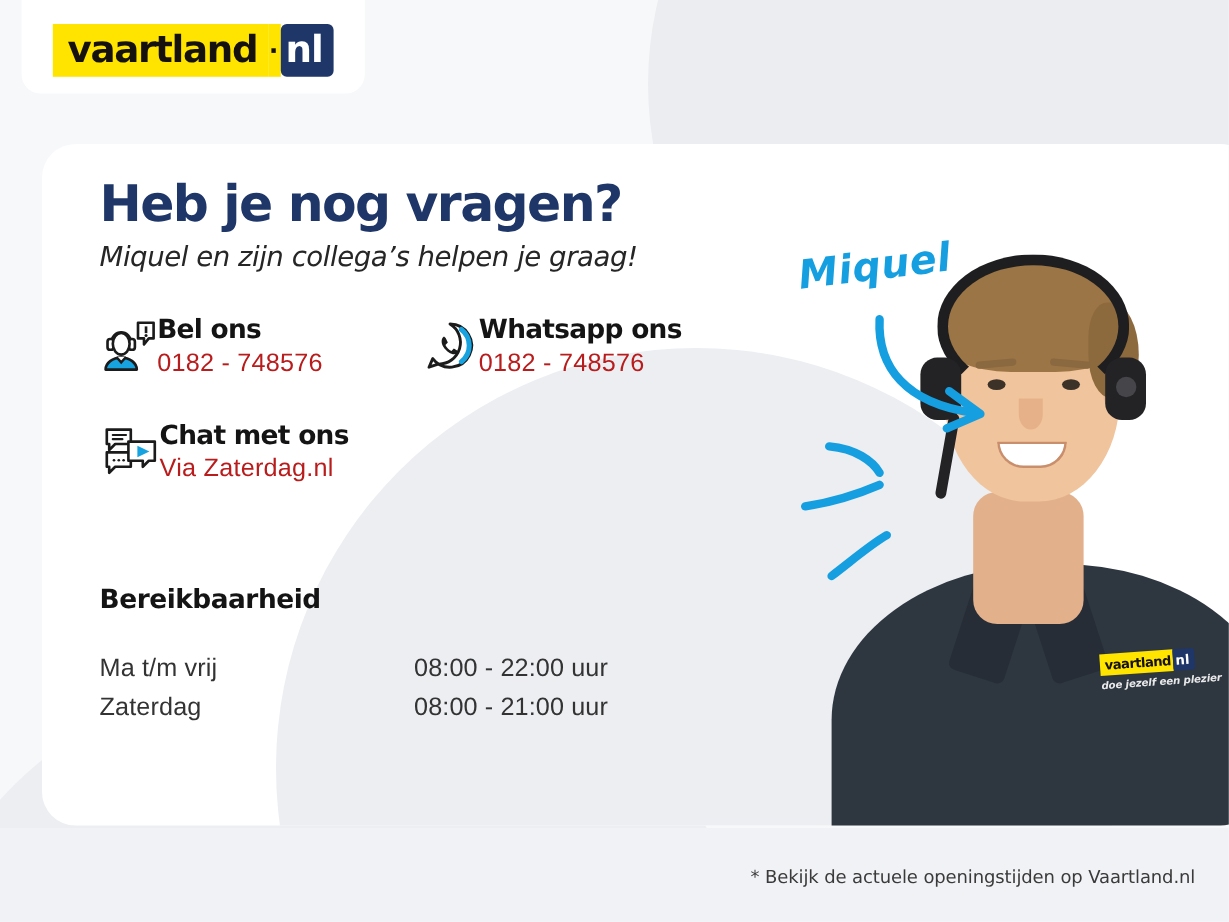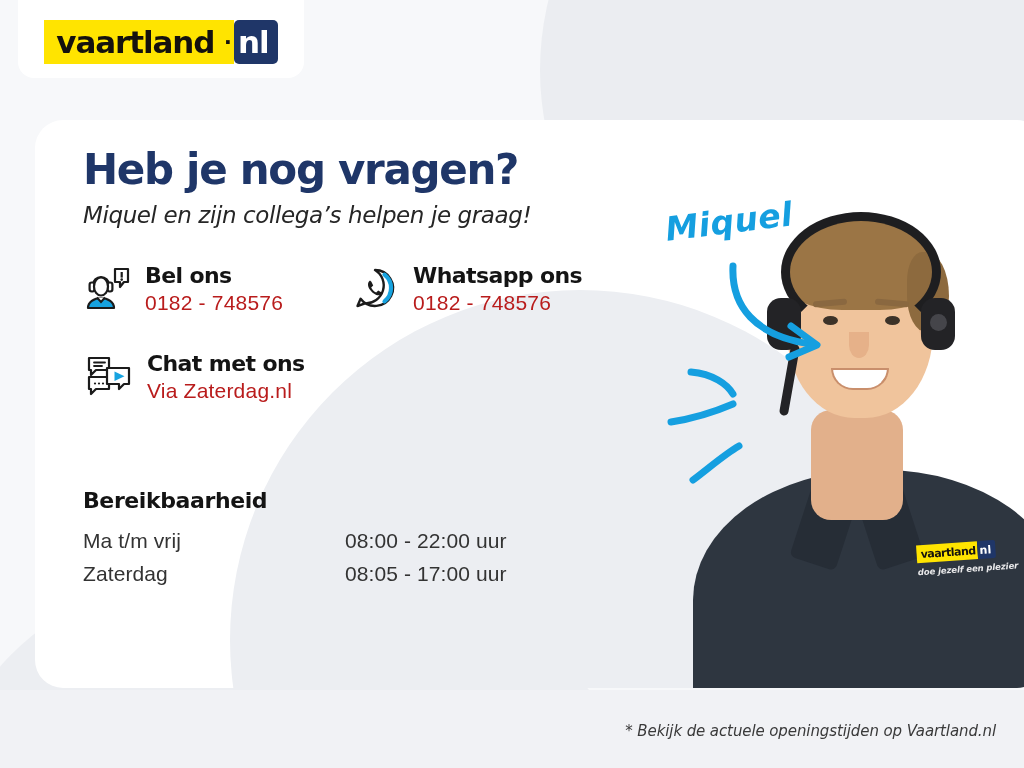--- a/index.html
+++ b/index.html
@@ -156,21 +156,20 @@
   
   .contact-grid {
     position: relative;
     margin-top: 34px;
     height: 160px;
   }
   .contact-item {
     position: absolute;
     display: flex;
     align-items: flex-start;
-    gap: 14px;
   }
   .c-bel     { left: 0px;   top: 0px;  }
   .c-whats   { left: 268px; top: 0px; justify-content: center;  }
   .c-chat    { left: 2px;   top: 88px; }
 
   .c-icon {
     width: 48px;
     height: 48px;
     flex: 0 0 48px;
     display: flex;
@@ -200,21 +199,21 @@
     left: 48px;
     top: 368px;
     width: 520px;
   }
   .hours-title {
     font-family: "DejaVu Sans", sans-serif;
     font-weight: bold;
     font-size: 22px;
     color: #141414;
     letter-spacing: -0.4px;
-    margin-bottom: 16px;
+    margin-bottom: 32px;
   }
   .hours-row {
     display: flex;
     font-size: 21px;
     color: #333333;
     margin-bottom: 9px;
     letter-spacing: 0.1px;
   }
   .hours-day   { width: 262px; flex: 0 0 262px; }
   .hours-time  { }
@@ -454,21 +453,20 @@
     letter-spacing: -0.1px;
     white-space: nowrap;
   }
 
   
   .footnote {
     position: absolute;
     right: 28px;
     bottom: 28px;
     font-family: "DejaVu Sans", sans-serif;
-    font-style: italic;
     font-size: 15px;
     color: #3a3a3a;
     letter-spacing: -0.1px;
   }
 </style>
 </head>
 <body>
 
 <div class="bg-root">
   <div class="bg-blob-right"></div>
@@ -595,19 +593,19 @@
 
   <div class="hours">
     <div class="hours-title">Bereikbaarheid</div>
 
     <div class="hours-row">
       <span class="hours-day">Ma t/m vrij</span>
       <span class="hours-time">08:00 - 22:00 uur</span>
     </div>
     <div class="hours-row">
       <span class="hours-day">Zaterdag</span>
-      <span class="hours-time">08:05 - 17:00 uur</span>
+      <span class="hours-time">08:00 - 21:00 uur</span>
     </div>
   </div>
 
 </div>
 
 <div class="footnote">* Bekijk de actuele openingstijden op Vaartland.nl</div>
 
 </body></html>

